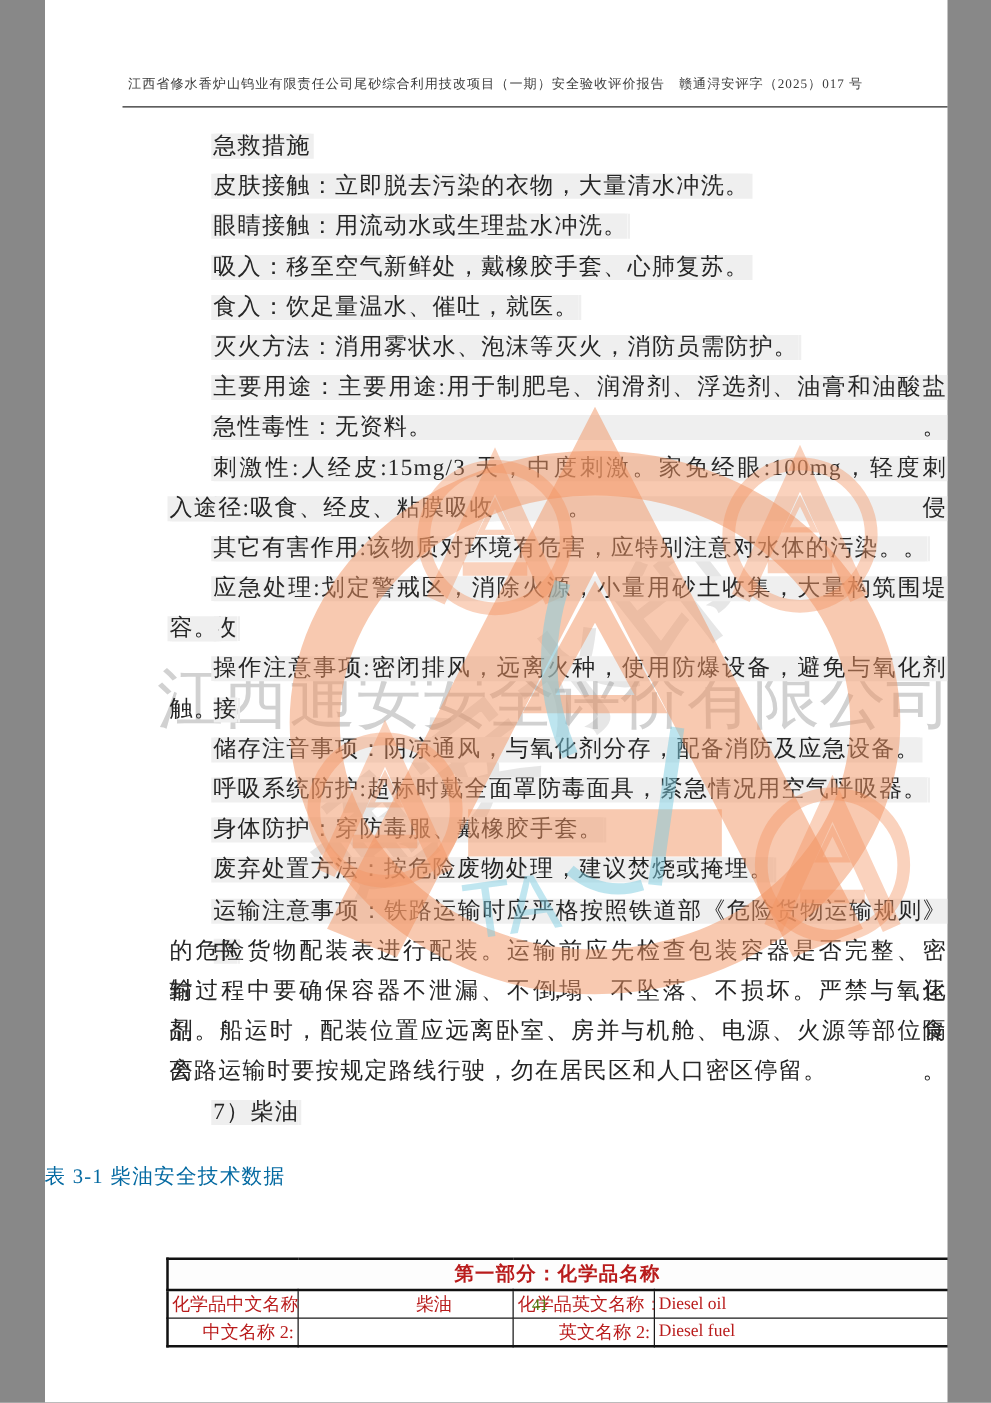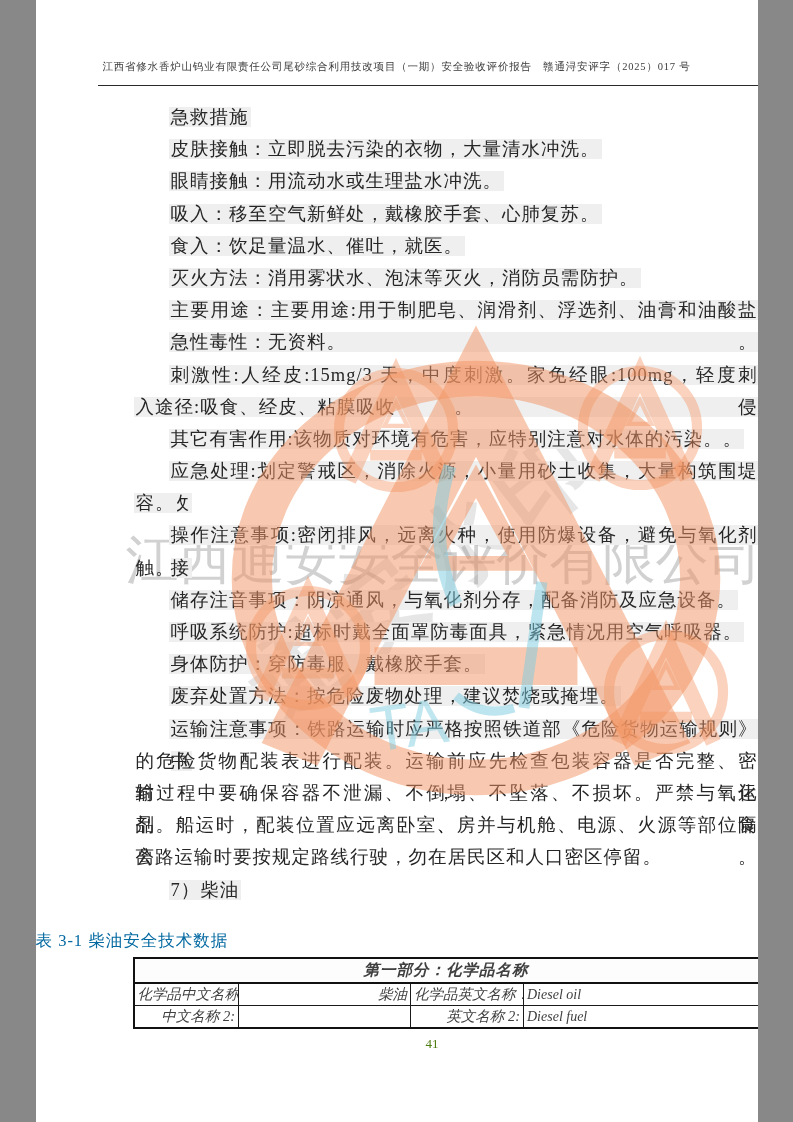--- a/index.html
+++ b/index.html
@@ -35,33 +35,33 @@
   .bline.fill{white-space:normal;text-align:justify;text-align-last:justify;}
   .hl{background:#efefef;box-shadow:2px 0 0 #efefef,-2px 0 0 #efefef;}
   
   .tcaption{
     position:absolute;left:0;top:930px;width:793px;
     text-align:left;font-size:16.5px;letter-spacing:1px;
     z-index:2;color:#0369a1;
   }
   
   .dtable{
-    position:absolute;left:97px;top:957px;width:625px;
+    position:absolute;left:97px;top:1006px;width:625px;
     border-collapse:collapse;table-layout:fixed;
-    z-index:2;font-size:14.5px;color:#404040;font-style:italic;
+    z-index:2;font-size:14.5px;color:#b91c1c;
   }
   .dtable td{border:1px solid #1a1a1a;padding:0 3px;height:21px;overflow:hidden;white-space:nowrap;}
   .dtable .sec{
     text-align:center;font-weight:bold;font-size:15.5px;height:23px;
     border:2px solid #111;background:#fdfdfd;letter-spacing:1px;
   }
   .dtable{border:2px solid #111;}
   .dtable .lab{text-align:right;}
   .dtable .val-en{font-family:"Liberation Serif",serif;font-size:14px;text-align:left;}
-  .dtable .val-cn{text-align:right;padding-left:48px;}
+  .dtable .val-cn{text-align:center;padding-left:48px;}
   
   .pageno{
     position:absolute;left:0;top:1036px;width:793px;
     text-align:center;font-size:13px;color:#4d7c0f;z-index:2;
   }
   
   .wm-under{position:absolute;inset:0;z-index:1;pointer-events:none;}
   .wm-company{
     position:absolute;left:90px;top:534px;width:650px;
     font-size:53px;line-height:1;white-space:nowrap;

